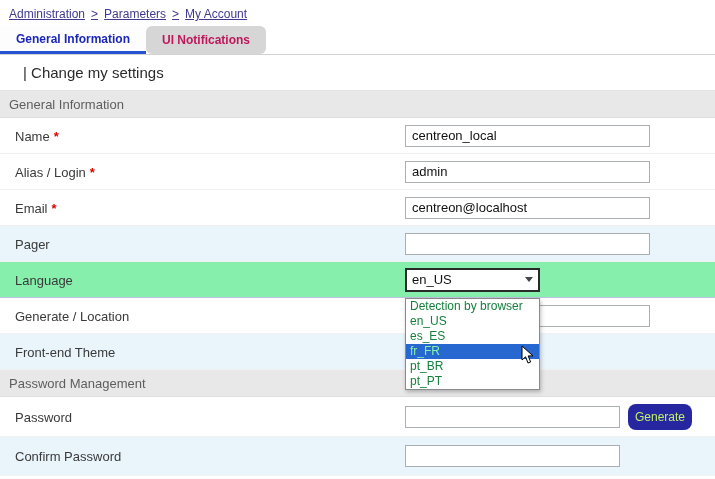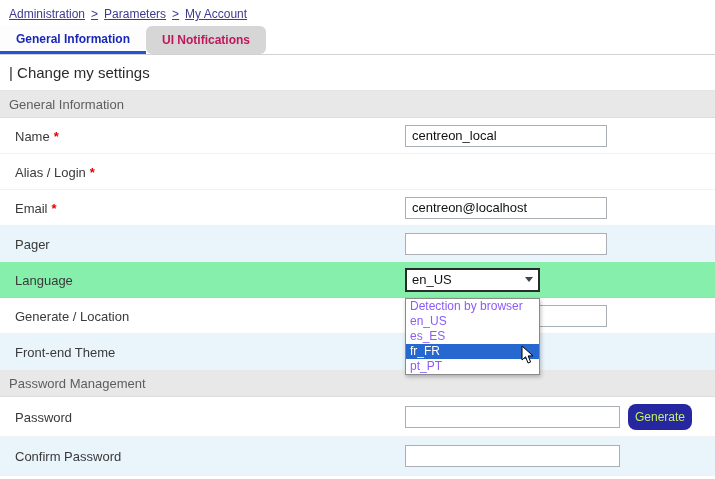--- a/index.html
+++ b/index.html
@@ -11,48 +11,48 @@
   
   .breadcrumb{position:absolute;top:7px;left:9px;font-size:12px;color:#3f3a8f;white-space:nowrap;text-decoration:underline;}
   .crumb{cursor:pointer;}
   .crumb-sep{margin:0 6px;color:#3f3a8f;}
   
   .tabstrip{position:absolute;top:26px;left:0;width:715px;height:29px;border-bottom:1px solid #d2d2d2;display:flex;box-sizing:border-box;background:#fff;}
   .tab{height:100%;display:flex;align-items:center;padding:0 16px;font-size:12px;font-weight:bold;box-sizing:border-box;cursor:pointer;}
   .tab-active{background:#fdfdfd;color:#1b27b8;border-bottom:3px solid #2553d4;}
   .tab-inactive{background:#d6d6d6;color:#be185d;border-radius:6px;}
   
-  .page-title{position:absolute;top:55px;left:0;width:715px;height:36px;line-height:36px;padding-left:9px;
+  .page-title{position:absolute;top:55px;left:0;width:715px;height:36px;line-height:36px;padding-left:23px;
     font-size:15px;color:#2b2b2b;border-bottom:1px solid #e4e4e4;box-sizing:border-box;background:#fff;}
   
   .content{position:absolute;top:91px;left:0;width:715px;}
   .section-header{height:27px;line-height:27px;background:#e8e8e8;color:#5e5e5e;padding-left:9px;font-size:13px;
     border-bottom:1px solid #dddddd;box-sizing:border-box;}
   .frow{position:relative;height:36px;box-sizing:border-box;border-bottom:1px solid #f1f1f1;background:#fff;}
   .row-blue{background:#e9f4fb;padding-left:20px;}
   .row-lav{background:#86efac;border-bottom:1px solid #c0c0e4;}
   .row-tall{height:40px;}
   .row-tall2{height:39px;}
   .flabel{position:absolute;left:15px;top:50%;transform:translateY(-50%);color:#3a3a3a;white-space:nowrap;}
   .req{color:#e00000;margin-left:4px;font-weight:bold;}
-  .tinput{position:absolute;left:405px;top:50%;transform:translateY(-50%);width:202px;height:22px;
+  .tinput{position:absolute;left:405px;top:50%;transform:translateY(-50%);width:245px;height:22px;
     border:1px solid #a9afb5;padding:0 6px;font:13px "Liberation Sans","DejaVu Sans",sans-serif;color:#111;
     background:#fff;box-sizing:border-box;}
   .tinput-short{width:215px;}
   
   .select-box{position:absolute;left:405px;top:50%;transform:translateY(-50%);width:135px;height:24px;
     border:2px solid #2a2a2a;background:#fff;box-sizing:border-box;display:flex;align-items:center;
     padding:0 5px;font-size:13px;color:#111;cursor:pointer;}
   .select-box-plain{border:1px solid #a9afb5;height:22px;}
   .caret{margin-left:auto;width:0;height:0;border-left:4px solid transparent;border-right:4px solid transparent;border-top:5px solid #444;}
   
   .dropdown{position:absolute;left:405px;top:298px;width:135px;background:#fff;border:1px solid #8a8a8a;
     box-sizing:border-box;z-index:5;box-shadow:1px 2px 4px rgba(0,0,0,.25);}
-  .opt{height:15px;line-height:15px;font-size:12px;padding:0 4px;color:#8b5cf6;white-space:nowrap;overflow:hidden;cursor:pointer;}
-  .opt-hl{background:#2667d0;color:#ffffff;}
+  .opt{height:15px;line-height:15px;font-size:12px;padding:0 4px;color:#15803d;white-space:nowrap;overflow:hidden;cursor:pointer;}
+  .opt-hl{background:#2667d0;color:#86efac;}
   .cursor-icon{position:absolute;left:521px;top:345px;z-index:6;pointer-events:none;}
   
   .gen-btn{position:absolute;left:628px;top:50%;transform:translateY(-50%);width:64px;height:26px;
     background:#2626a0;color:#bef264;border:none;border-radius:8px;font-size:12px;
     font-family:"Liberation Sans","DejaVu Sans",sans-serif;cursor:pointer;}
 </style>
 </head>
 <body>
 
 <div class="screen">
@@ -72,20 +72,21 @@
 
     <div class="section-header">General Information</div>
 
     <div class="frow">
       <span class="flabel"><span>Name</span><span class="req">*</span></span>
       <input class="tinput" type="text" value="centreon_local" style="">
     </div>
 
     <div class="frow">
       <span class="flabel"><span>Alias / Login</span><span class="req">*</span></span>
+      <input class="tinput" type="text" value="admin" style="">
     </div>
 
     <div class="frow">
       <span class="flabel"><span>Email</span><span class="req">*</span></span>
       <input class="tinput" type="text" value="centreon@localhost" style="">
     </div>
 
     <div class="frow row-blue">
       <span class="flabel"><span>Pager</span></span>
       <input class="tinput" type="text" value="" style="">
@@ -125,20 +126,21 @@
       <input class="tinput tinput-short" type="password" value="" style="">
     </div>
 
   </div>
 
   <div class="dropdown">
     <div class="opt">Detection by browser</div>
     <div class="opt">en_US</div>
     <div class="opt">es_ES</div>
     <div class="opt opt-hl">fr_FR</div>
+    <div class="opt">pt_BR</div>
     <div class="opt">pt_PT</div>
   </div>
 
   <div class="cursor-icon">
     <svg width="14" height="20" viewBox="0 0 14 20">
       <path d="M1,1 L1,15 L4.6,11.8 L7,18 L9.6,17 L7.2,10.9 L12,10.9 Z" fill="#ffffff" stroke="#000000" stroke-width="1"></path>
     </svg>
   </div>
 
 </div>

